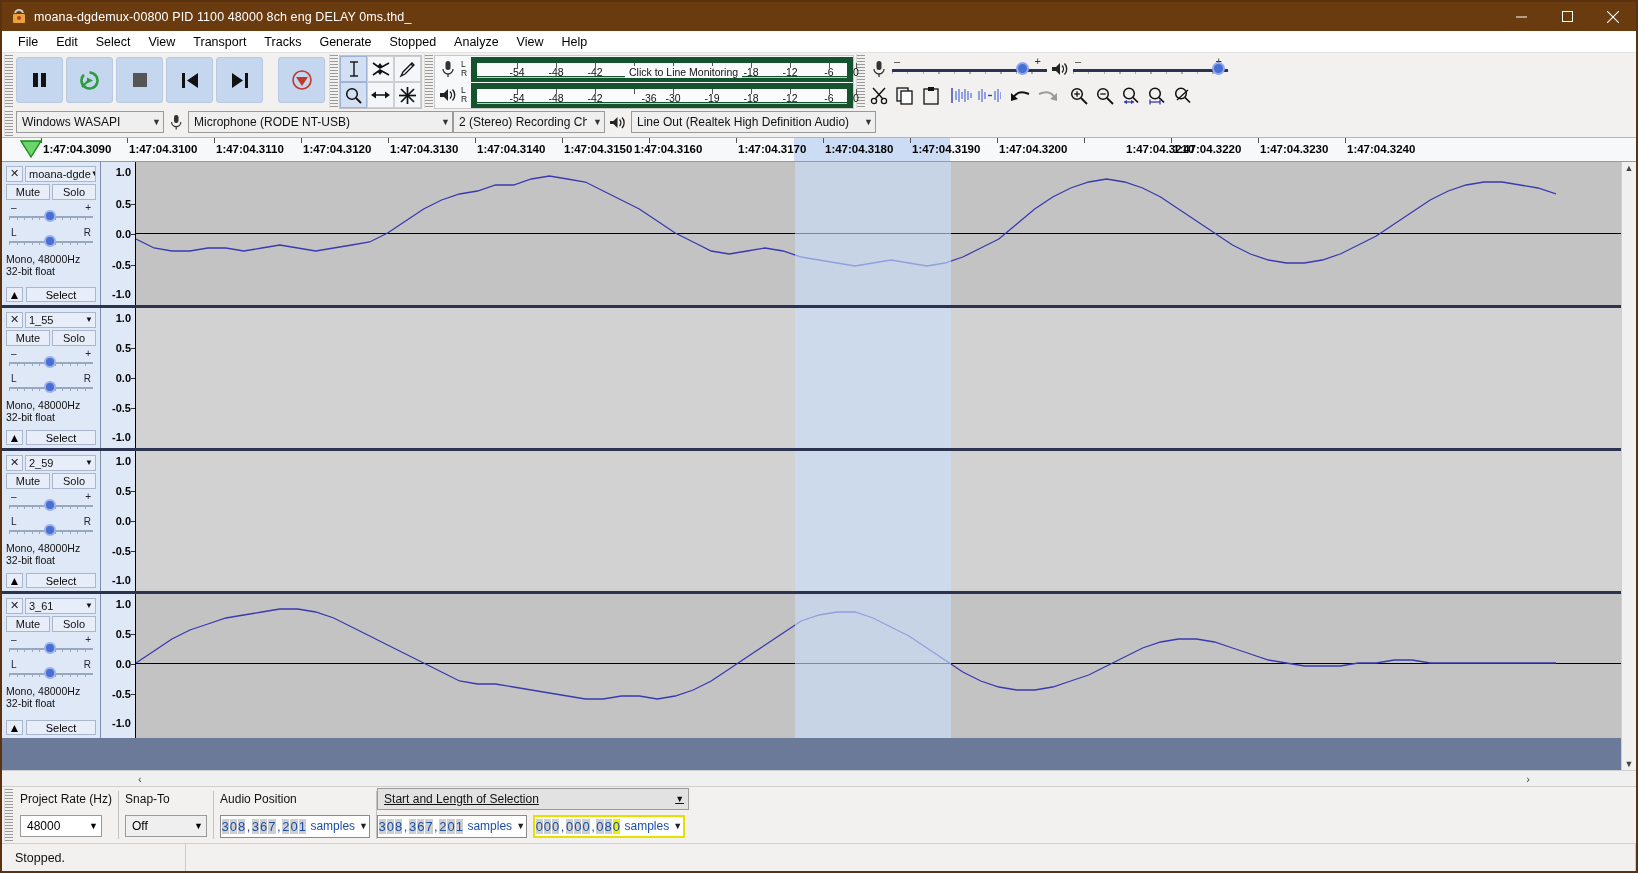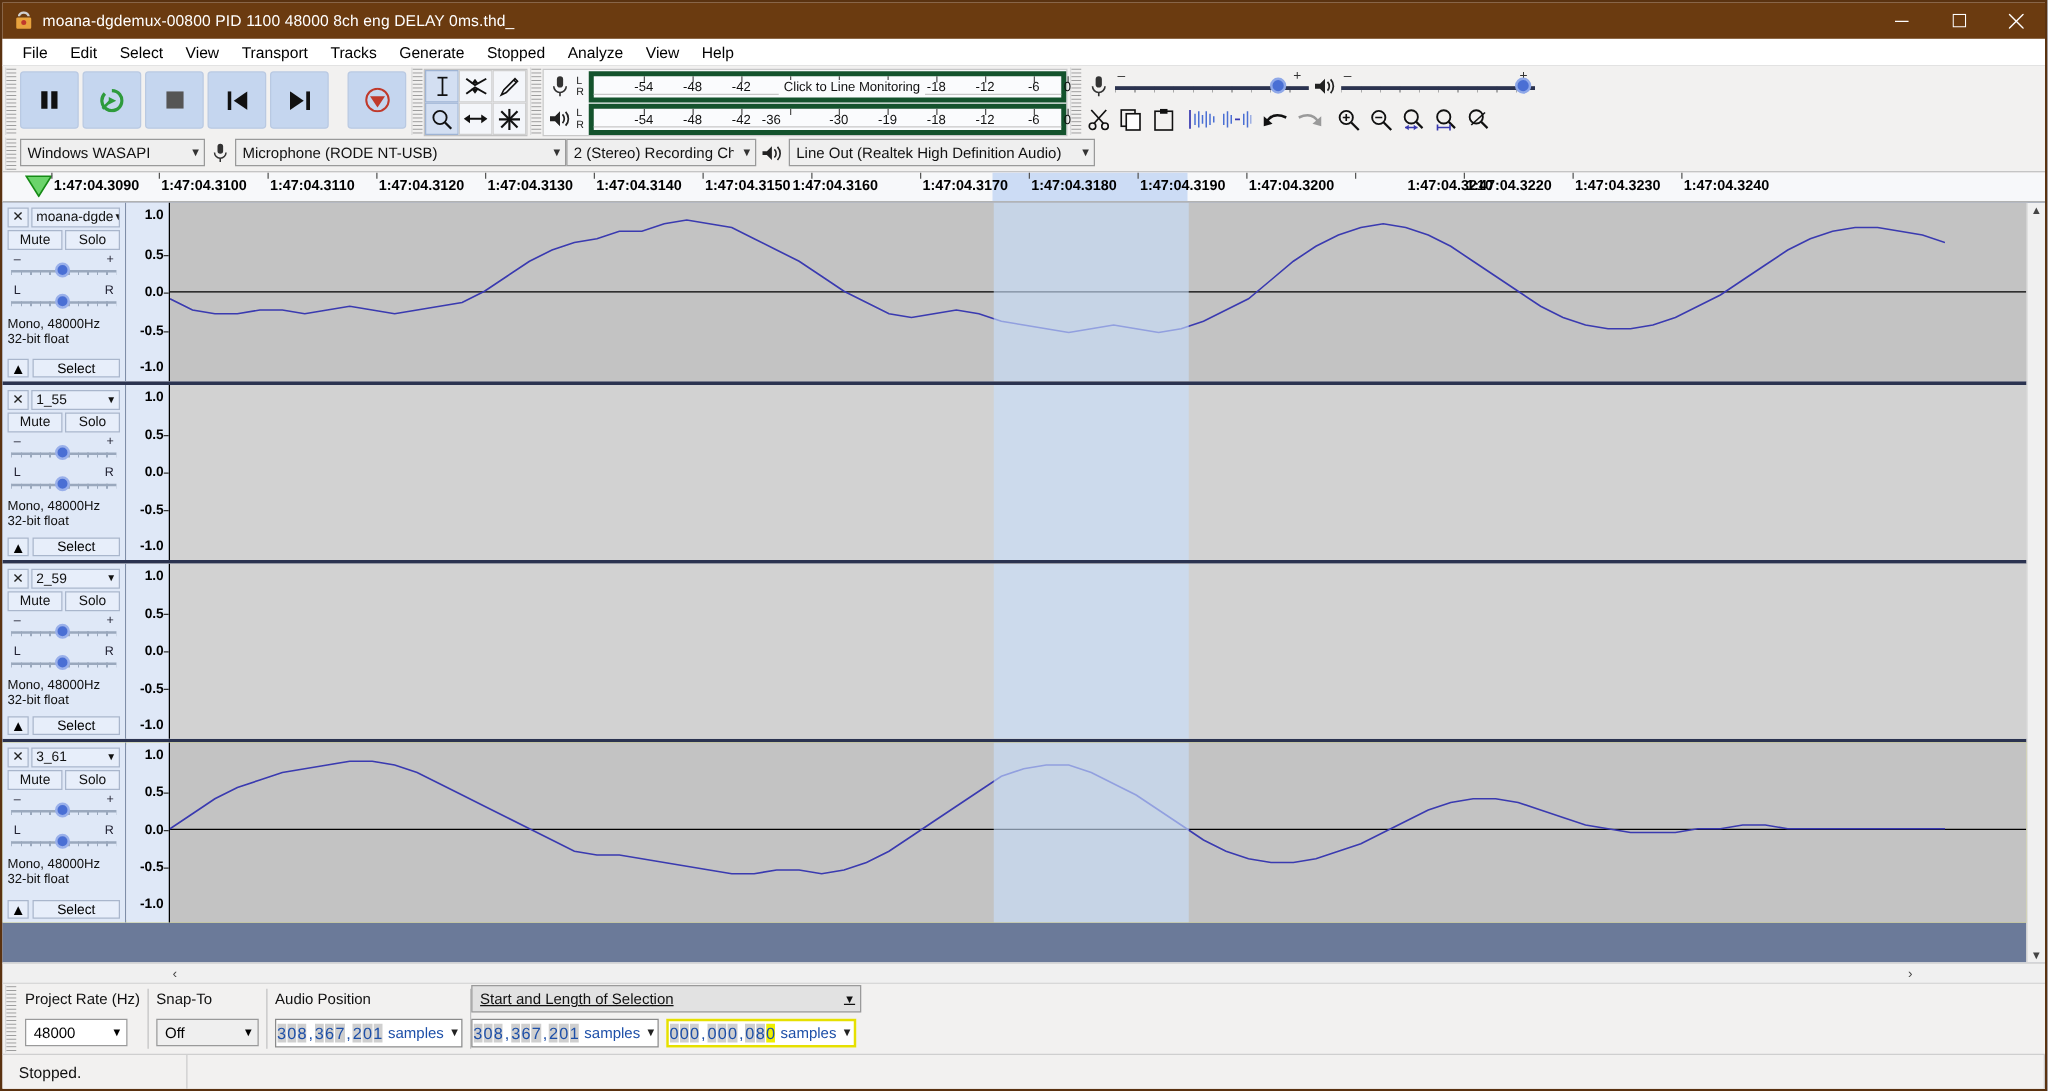--- a/index.html
+++ b/index.html
@@ -56,21 +56,21 @@
                border:1px solid #c3c3c3; }
   .tgb { width:27px; height:26px; border:1px solid #cfcfcf; background:#f4f6fa;
          display:flex; align-items:center; justify-content:center; }
   .tgb.sel { background:#d3dff2; border-color:#9fb4d4; }
 
   
   .meterbox { display:flex; flex-direction:column; border:1px solid #c8c8c8; background:#f7f8fa;}
   .meterrow { display:flex; align-items:center; height:26px; }
   .mic-ic { width:26px; display:flex; align-items:center; justify-content:center; }
   .lr { display:flex; flex-direction:column; font-size:8.5px; line-height:9px; width:10px; color:#222; padding:1px 0; }
-  .meterscale { position:relative; width:382px; height:25px; background:#fafbfd; border:4px solid #14532d;text-align:center; }
+  .meterscale { position:relative; width:382px; height:25px; background:#fafbfd; border:6px solid #14532d;text-align:center; }
   .meterscale .tick { position:absolute; top:0px; width:1px; height:5px; background:#555; }
   .meterscale .tl { position:absolute; top:3px; font-size:10.5px; transform:translateX(-50%); color:#111; }
   .meterscale .midline{ position:absolute; left:0; right:0; top:14px; height:1px; background:#c8c8c8; }
   .clickmon { position:absolute; top:3px; left:148px; font-size:10.5px; background:#fafbfd; padding:0 4px; color:#111; }
 
   
   .ebtn { width:26px; height:26px; display:flex; align-items:center; justify-content:center;
           border:1px solid transparent; }
   .ebtn.group-gap { margin-left:6px; }
 
@@ -174,21 +174,21 @@
   .sep { font-size:13px; color:#1d4fa8; padding:0 1px; }
   .units { font-size:12px; color:#1d4fa8; padding:0 3px 0 4px;}
   .nfarw { width:11px; text-align:center; font-size:9px; color:#222; }
   .numfield.hl { border:2px solid #e6e000; }
   .digit.hl { background:#efef00; }
 
   
   .statusbar { flex:0 0 28px; background:#f2f1f0; border-top:1px solid #cfcfcf; display:flex;
                align-items:center; font-size:12.5px; color:#111; }
   .sb-seg { height:27px; display:flex; align-items:center; padding-left:13px; border-right:1px solid #cbcbcb;}
-  .sb-seg.s1 { width:148px; }
+  .sb-seg.s1 { width:184px; }
   .sb-seg.s2 { flex:1; }
 </style>
 </head>
 <body>
 
 <div class="app">
 
   <div class="titlebar">
     <div class="appicon">
       <div class="ic-arc"></div>
@@ -372,21 +372,21 @@
             </div>
           <div class="meterscale">
             <div class="midline"></div>
             <div class="tick" style="left:40px"></div>
               <div class="tl" style="left:40px">-54</div>
             <div class="tick" style="left:79px"></div>
               <div class="tl" style="left:79px">-48</div>
             <div class="tick" style="left:118px"></div>
               <div class="tl" style="left:118px">-42</div>
             <div class="tick" style="left:157px"></div>
-              <div class="tl" style="left:142px">-36</div>
+              <div class="tl" style="left:172px">-36</div>
             <div class="tick" style="left:196px"></div>
               <div class="tl" style="left:196px">-30</div>
             <div class="tick" style="left:235px"></div>
               <div class="tl" style="left:235px">-19</div>
             <div class="tick" style="left:274px"></div>
               <div class="tl" style="left:274px">-18</div>
             <div class="tick" style="left:313px"></div>
               <div class="tl" style="left:313px">-12</div>
             <div class="tick" style="left:352px"></div>
               <div class="tl" style="left:352px">-6</div>

